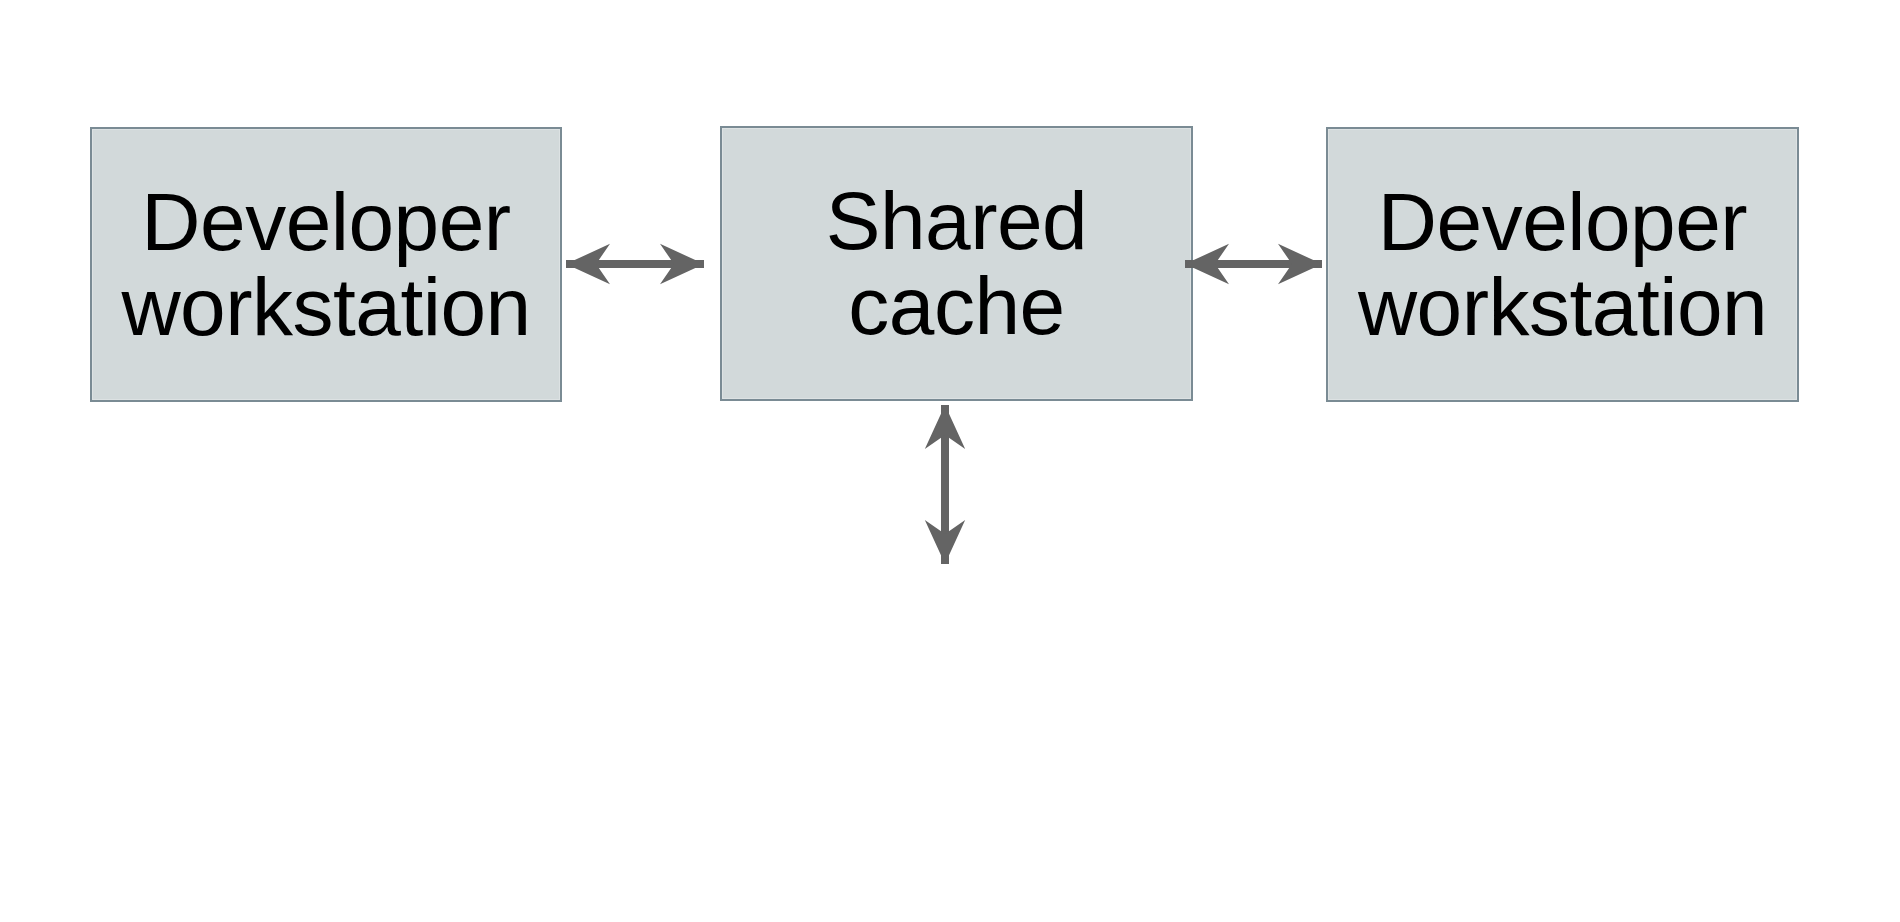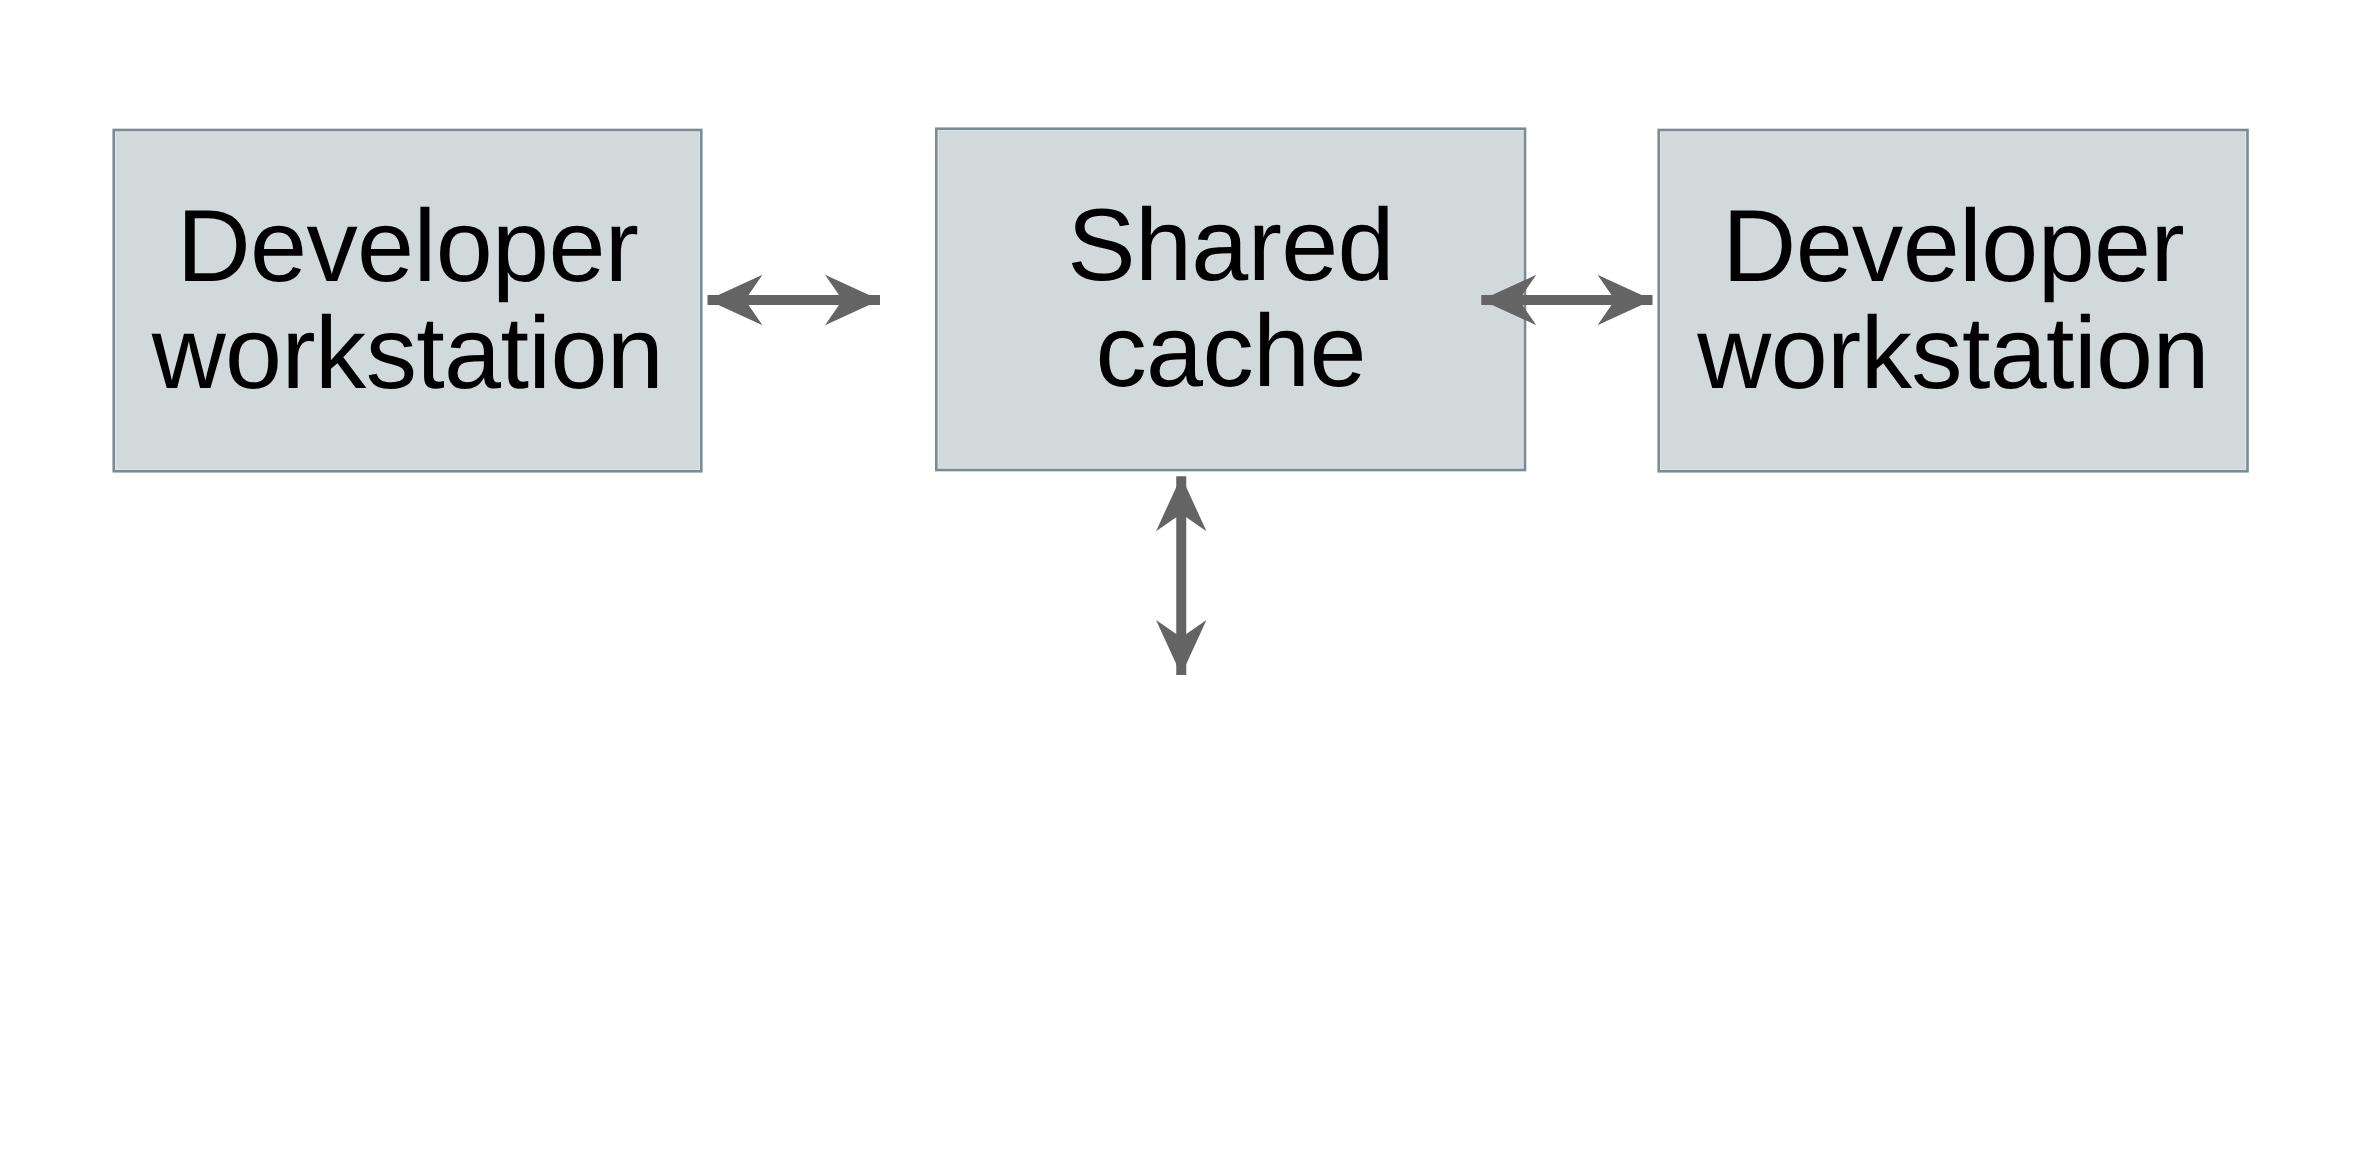--- a/index.html
+++ b/index.html
@@ -9,39 +9,39 @@
     --arrow:#646464;
     --text:#000000;
   }
   html,body{margin:0;padding:0;}
   body{
     width:1900px;height:922px;
     background:var(--background);
     font-family:"Liberation Sans","DejaVu Sans",sans-serif;
     position:relative;overflow:hidden;
   }
-  .canvas{position:absolute;inset:0;}
+  .canvas{position:absolute;inset:0;margin-top:24px;}
   .node{
     position:absolute;
     background:var(--box-fill);
     border:2px solid var(--box-border);
     box-shadow:inset 0 0 0 1px rgba(255,255,255,0.25);
     display:flex;align-items:center;justify-content:center;
     box-sizing:border-box;
   }
   .node .label{
     font-size:82px;
     line-height:1.03;
     color:var(--text);
     text-align:center;
     white-space:pre-line;
     letter-spacing:-0.5px;
   }
   #node-dev-left  {left:90px;  top:103px; width:472px; height:275px;}
-  #node-shared    {left:748px; top:102px; width:473px; height:275px;}
+  #node-shared    {left:720px; top:102px; width:473px; height:275px;}
   #node-dev-right {left:1326px;top:103px; width:473px; height:275px;}
   #node-ci        {left:707px; top:544px; width:481px; height:286px;}
   svg.connectors{position:absolute;left:0;top:0;pointer-events:none;}
 </style>
 </head>
 <body>
 
 <div class="canvas">
 
   <div class="node" id="node-dev-left">

